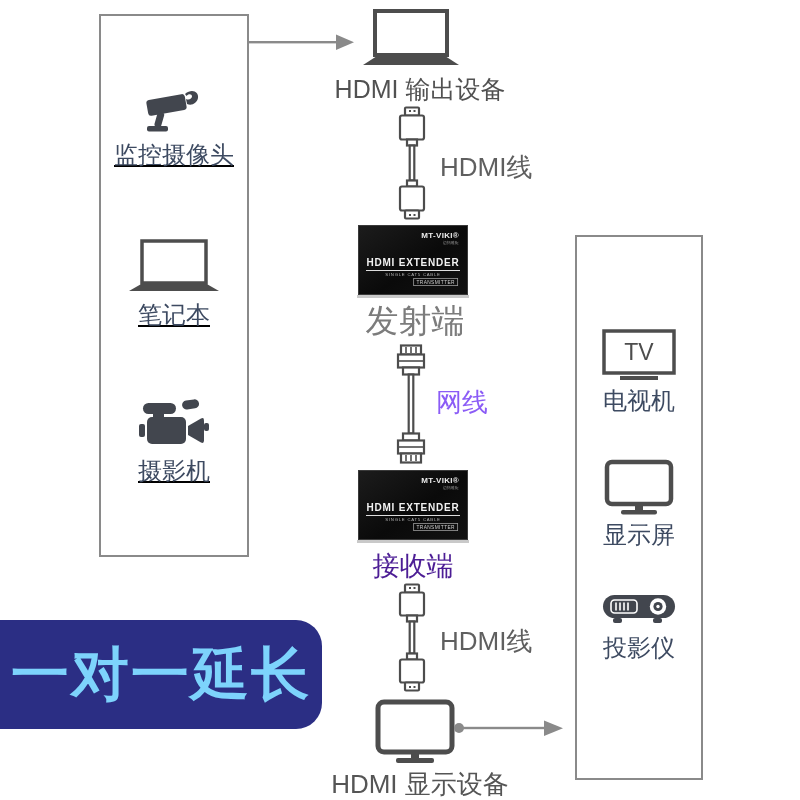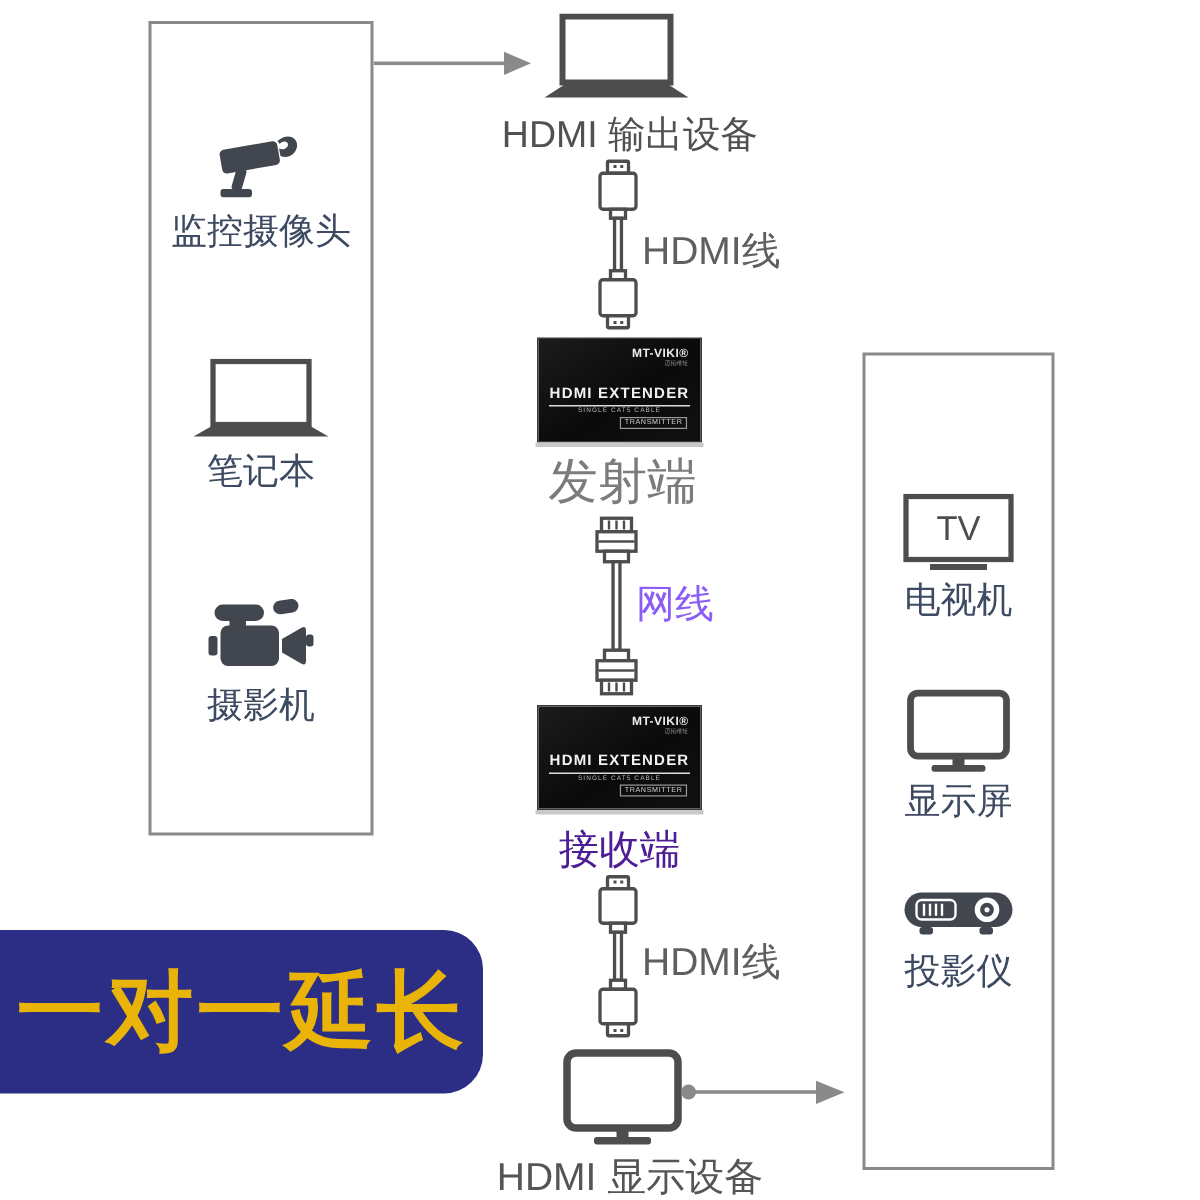--- a/index.html
+++ b/index.html
@@ -6,49 +6,49 @@
   #canvas{
     position:relative;width:800px;height:800px;background:#ffffff;
     font-family:"Liberation Sans","DejaVu Sans",sans-serif;overflow:hidden;
   }
   .abs{position:absolute;}
   
   .group-box{
     position:absolute;border:2px solid #8a8a8a;background:#ffffff;
     display:flex;flex-direction:column;align-items:center;box-sizing:border-box;
   }
-  #source-box{left:99px;top:14px;width:150px;height:543px;justify-content:space-evenly;}
+  #source-box{left:99px;top:14px;width:150px;height:543px;justify-content:space-evenly;text-decoration:underline;}
   #display-box{left:575px;top:235px;width:128px;height:545px;justify-content:center;gap:44px;padding-bottom:24px;}
   .dev-item{display:flex;flex-direction:column;align-items:center;gap:7px;}
   .dev-label{font-size:24px;color:#3d4a61;white-space:nowrap;line-height:1.1;}
   
   .chain-label{position:absolute;color:#515151;font-size:25px;white-space:nowrap;}
   .center-lab{text-align:center;}
-  .cable-label{position:absolute;font-size:26px;color:#5f5f5f;white-space:nowrap;}
+  .cable-label{position:absolute;font-size:26px;color:#5f5f5f;white-space:nowrap;margin-left:12px;}
   
   .extender{
     position:absolute;width:110px;height:70px;
     background:linear-gradient(145deg,#1c1c1c 0%,#0a0a0a 55%,#111 100%);
     border:1px solid #3a3a3a;box-sizing:border-box;
   }
   .extender .base-strip{position:absolute;left:-2px;right:-2px;bottom:-4px;height:3px;background:#c9c9c9;}
   .ext-brand{position:absolute;top:6px;right:8px;text-align:right;line-height:1;}
   .ext-brand .brand-main{font-size:8px;font-weight:bold;color:#ececec;letter-spacing:.3px;}
   .ext-brand .brand-sub{font-size:6px;transform:scale(.65);transform-origin:right top;color:#9a9a9a;margin-top:1px;}
   .ext-title-wrap{position:absolute;left:0;right:0;top:26px;text-align:center;}
   .ext-title{display:inline-block;font-size:10px;font-weight:bold;color:#f2f2f2;
     letter-spacing:.8px;border-bottom:1px solid #dedede;padding-bottom:1px;line-height:1.15;}
   .ext-sub{font-size:6px;transform:scale(.72);transform-origin:center top;color:#b3b3b3;letter-spacing:1px;margin-top:1px;}
   .ext-badge{position:absolute;right:9px;bottom:8px;font-size:6px;transform:scale(.8);
     transform-origin:right bottom;color:#cfcfcf;border:1px solid #9a9a9a;padding:1px 3px;letter-spacing:.5px;}
   
   #banner{
     position:absolute;left:0;top:620px;width:322px;height:109px;background:#2b2e84;
     border-radius:0 26px 26px 0;display:flex;align-items:center;justify-content:center;
-    color:#eab308;font-size:58px;font-weight:bold;letter-spacing:2px;white-space:nowrap;
+    color:#7dd3fc;font-size:58px;font-weight:bold;letter-spacing:2px;white-space:nowrap;
   }
 </style>
 </head>
 <body>
 
 <div id="canvas">
 
   <div id="source-box" class="group-box">
 
     <div class="dev-item">

